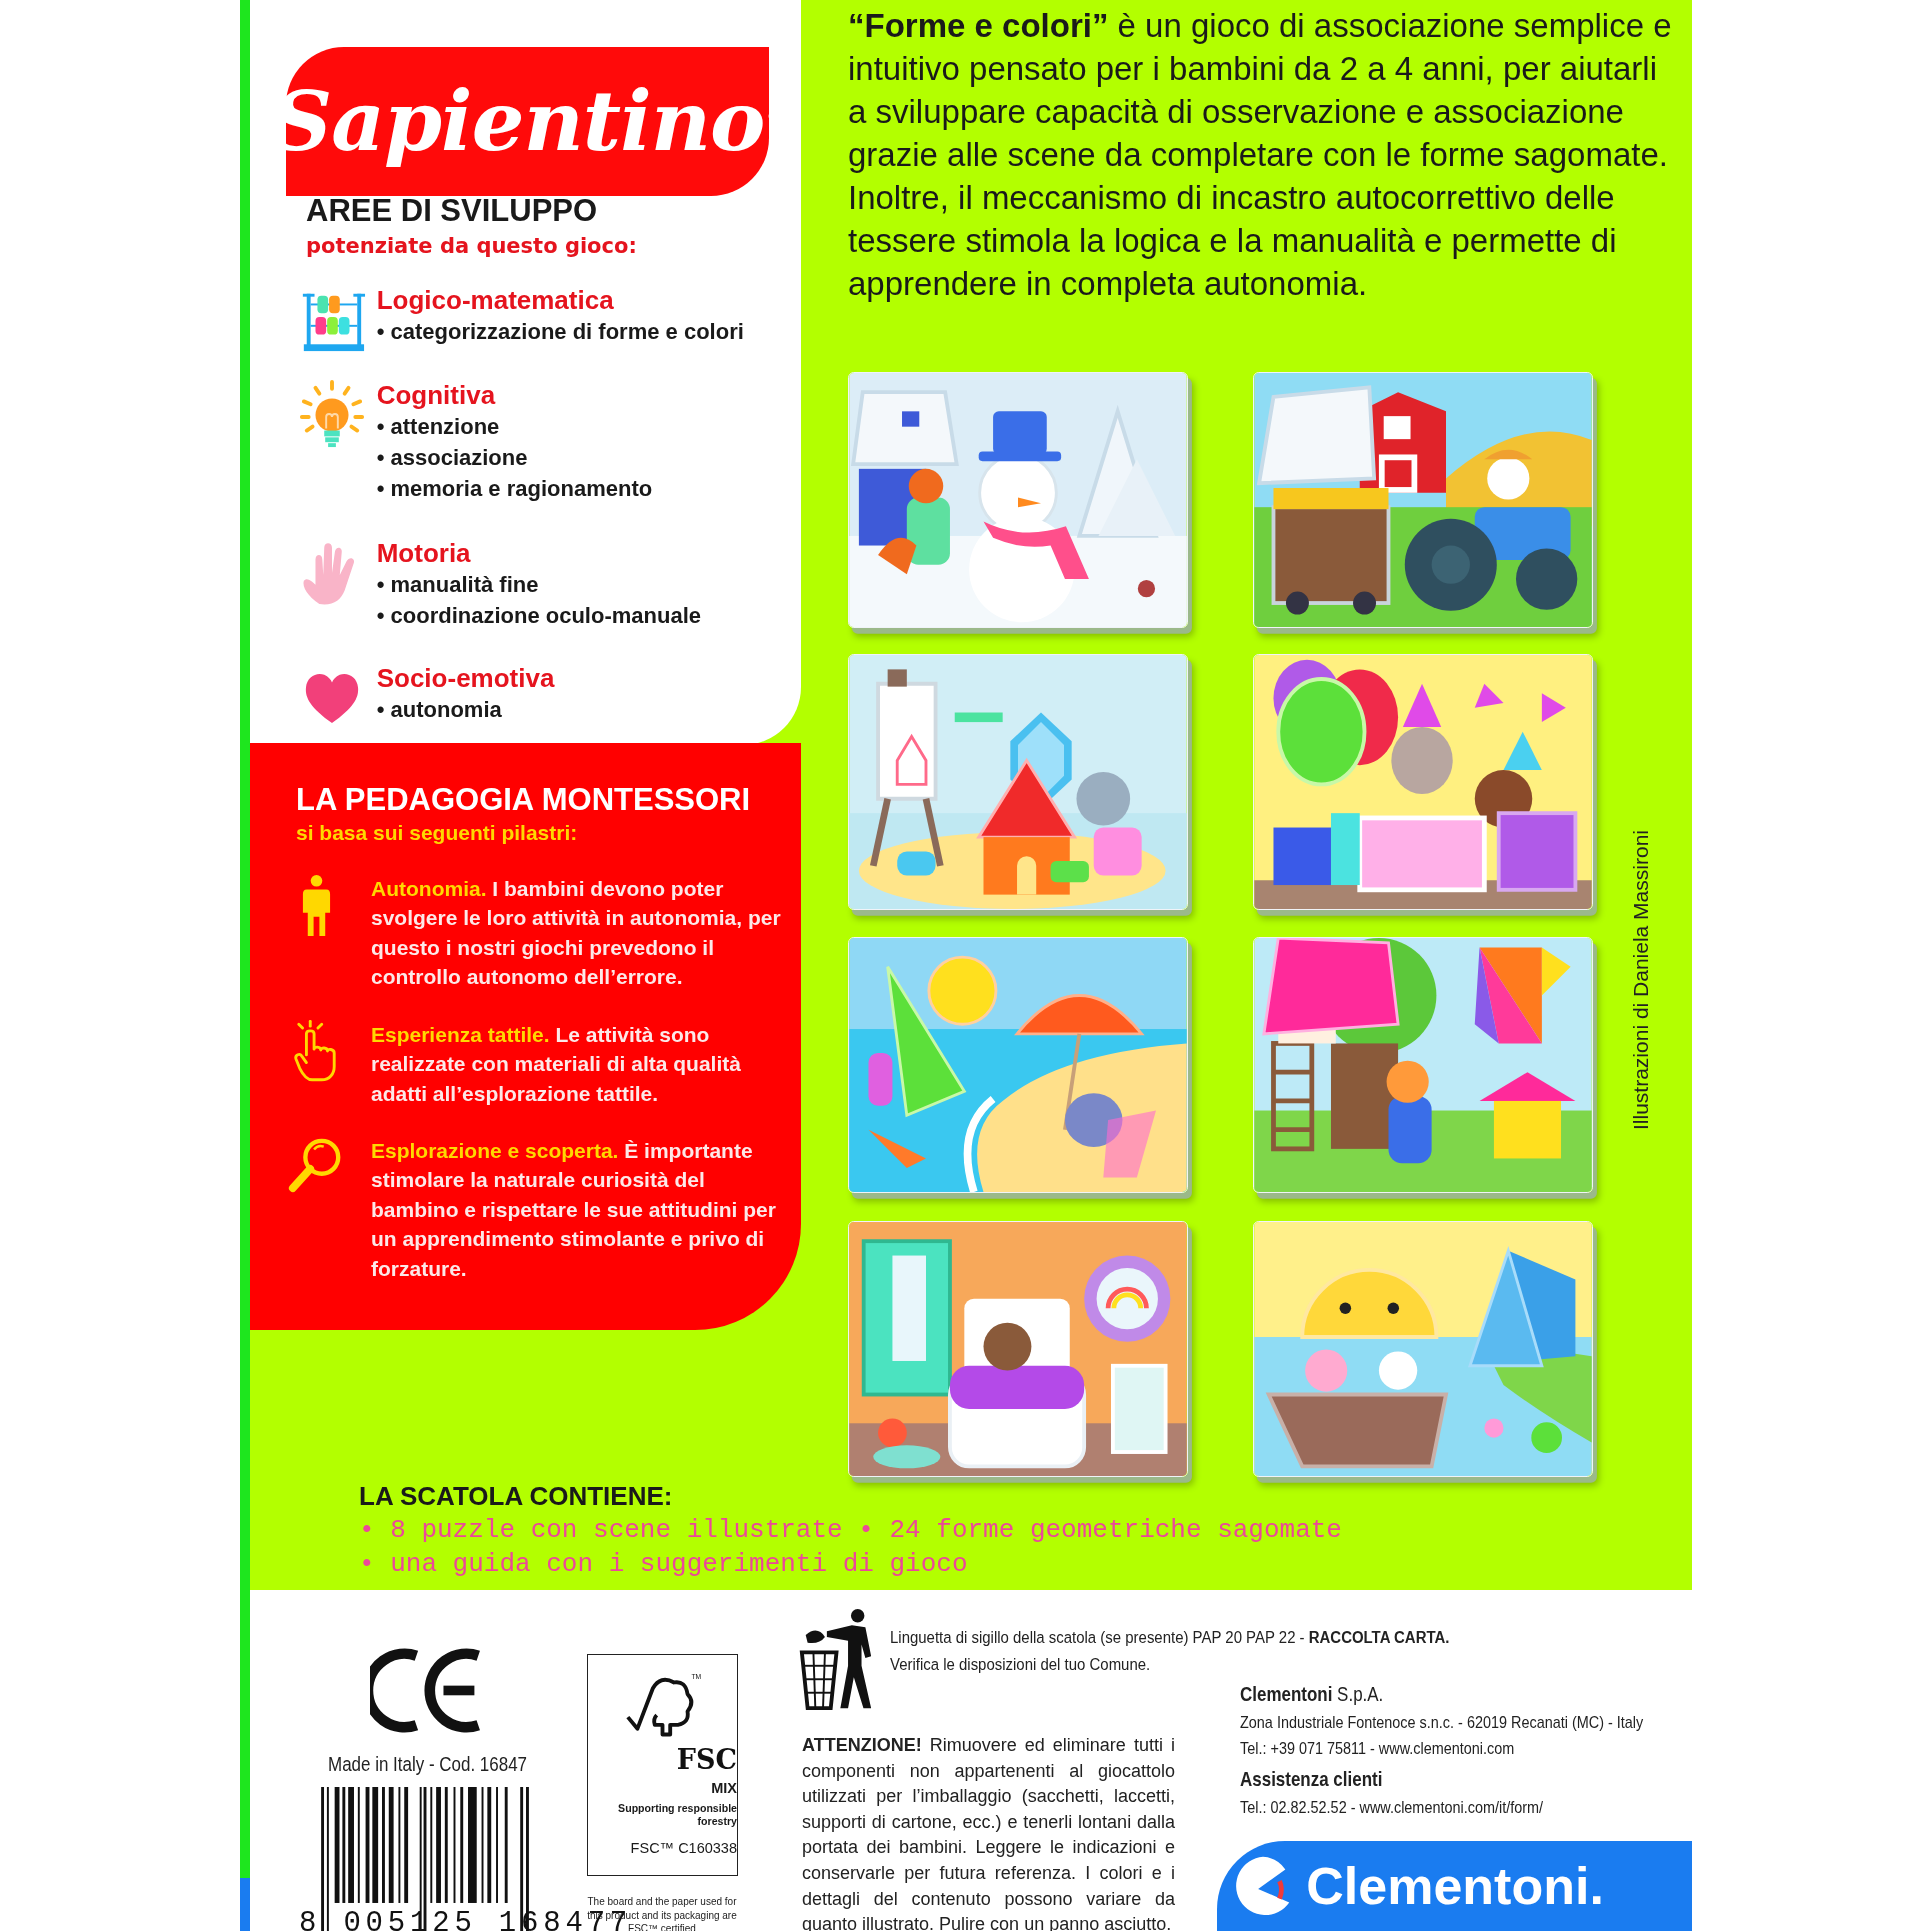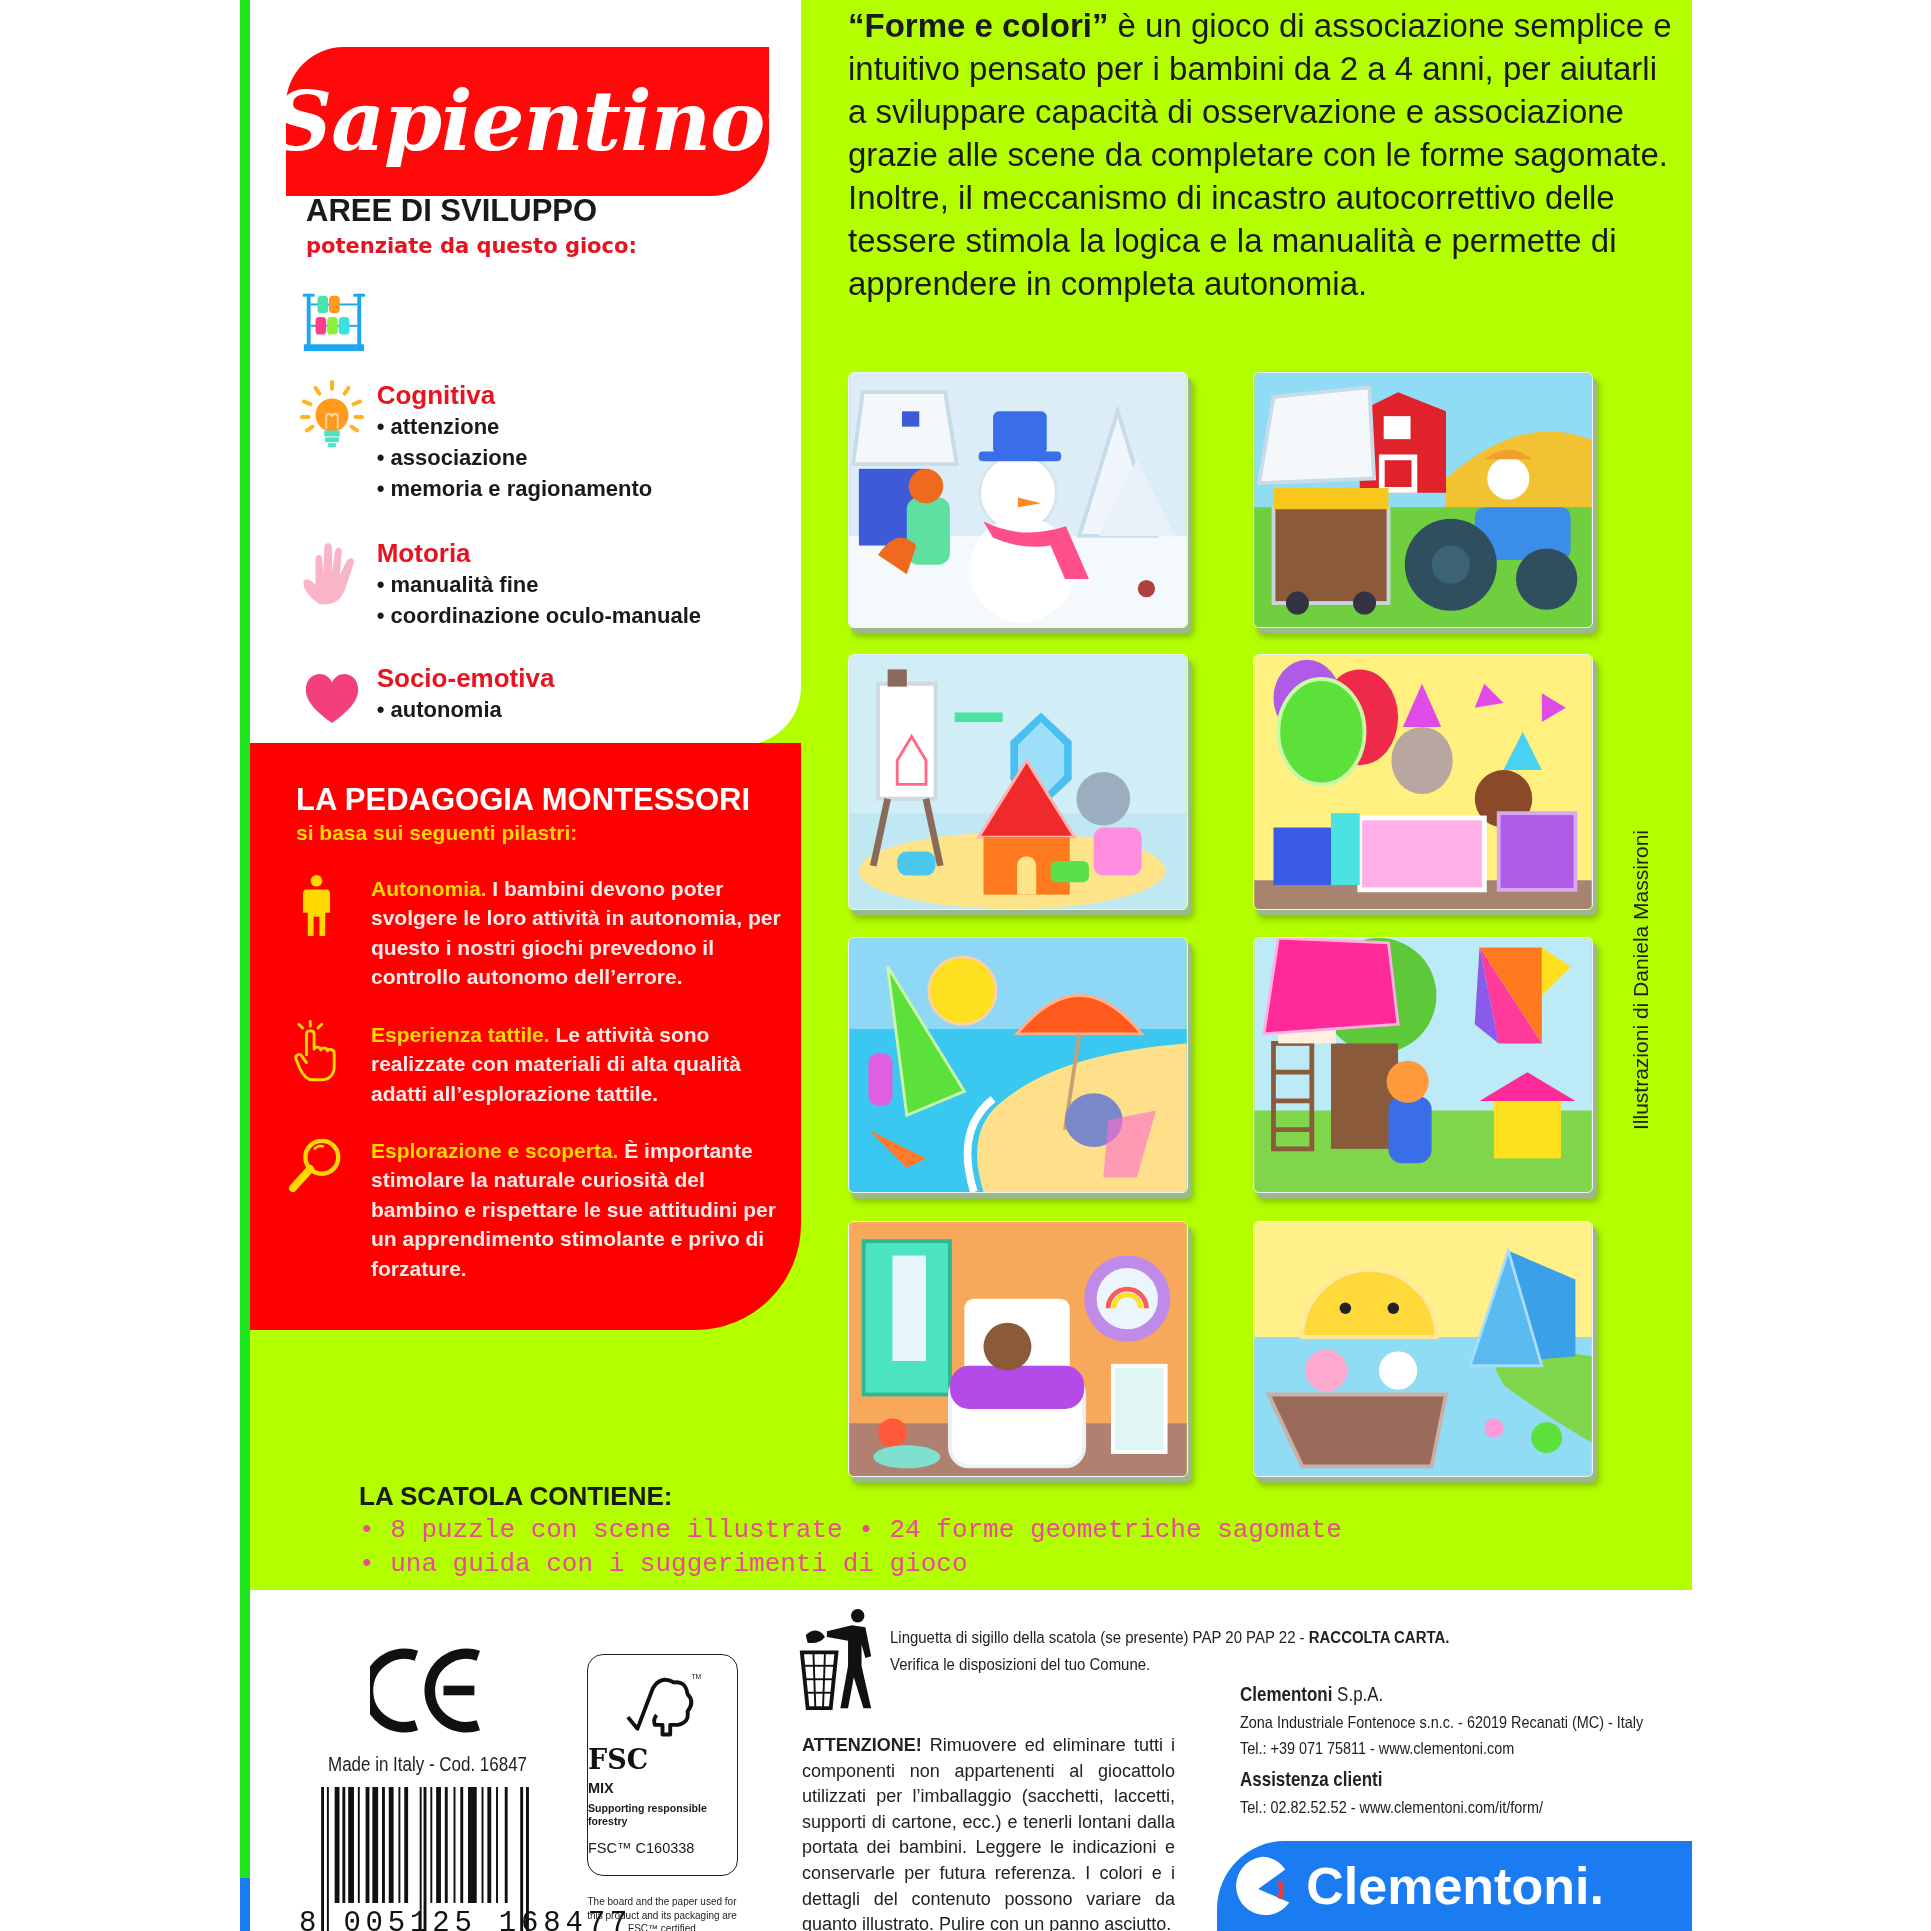--- a/index.html
+++ b/index.html
@@ -56,21 +56,21 @@
   
   #box-title { left: 359px; top: 1481px; font-size: 26px; color: #1a1a1a; font-family: "Liberation Sans", sans-serif; font-weight: bold; }
   .box-line { left: 359px; font-family: Liberation Mono, monospace; font-size: 26px; color: #ec4899; }
 
   
   #ce-mark { left: 370px; top: 1646px; width: 116px; height: 87px; }
   #made-in { left: 328px; top: 1754px; font-family: "Liberation Sans", sans-serif; font-size: 19.3px; color: #222; transform: scaleX(0.88); transform-origin: left; }
   #barcode { left: 321px; top: 1787px; width: 209px; height: 144px; }
   #barcode-num { left: 299px; top: 1907px; font-family: "Liberation Mono", monospace; font-size: 29px; letter-spacing: 4.8px; color: #111; }
 
-  #fsc-box { left: 587px; top: 1654px; width: 151px; height: 222px; border: 1.9px solid #222; border-radius: 16px; text-align: left; }
+  #fsc-box { left: 587px; top: 1654px; width: 151px; height: 222px; border: 1.9px solid #222; border-radius: 0; text-align: right; }
   #fsc-logo { display: block; margin: 13.5px auto 0; width: 77px; height: 77px; }
   #fsc-name { font-family: "DejaVu Serif", serif; font-weight: bold; font-size: 27px; color: #111; line-height: 27px; }
   #fsc-mix { font-family: "Liberation Sans", sans-serif; font-weight: bold; font-size: 14.5px; margin-top: 7.7px; }
   #fsc-support { font-family: "Liberation Sans", sans-serif; font-weight: bold; font-size: 10.6px; line-height: 12.6px; margin-top: 5.8px; }
   #fsc-code { font-family: "Liberation Sans", sans-serif; font-weight: normal; font-size: 14.5px; margin-top: 13px; }
   #fsc-note { left: 579px; top: 1895px; width: 166px; text-align: center; font-family: "Liberation Sans", sans-serif; font-size: 10px; line-height: 13.5px; color: #222; }
 
   #bin-icon { left: 798px; top: 1608px; width: 77px; height: 104px; }
   #recycle-line1 { left: 890px; top: 1627px; font-family: "Liberation Sans", sans-serif; font-size: 17.4px; color: #222; transform: scaleX(0.86); transform-origin: left; white-space: nowrap; }
   #recycle-line2 { left: 890px; top: 1654px; font-family: "Liberation Sans", sans-serif; font-size: 17.4px; color: #222; transform: scaleX(0.86); transform-origin: left; white-space: nowrap; }
@@ -111,20 +111,24 @@
       <rect x="5" y="8" width="12" height="3" fill="#1ea7f0"></rect>
       <rect x="57" y="8" width="12" height="3" fill="#1ea7f0"></rect>
       <rect x="13" y="18" width="48" height="2" fill="#1ea7f0"></rect>
       <rect x="13" y="40" width="48" height="2" fill="#1ea7f0"></rect>
       <rect x="20" y="10" width="11" height="18" rx="4" fill="#4be3b0"></rect>
       <rect x="32" y="10" width="11" height="18" rx="4" fill="#ff9a1e"></rect>
       <rect x="18" y="32" width="11" height="18" rx="4" fill="#ff3d8a"></rect>
       <rect x="30" y="32" width="11" height="18" rx="4" fill="#8cf03a"></rect>
       <rect x="42" y="32" width="11" height="18" rx="4" fill="#3de0e0"></rect>
     </svg>
+  </div>
+  <div class="area-body">
+    <div class="area-title">Logico-matematica</div>
+    <div class="area-item">categorizzazione di forme e colori</div>
   </div>
 </div>
 
 <div class="abs area" style="top:380px">
   <div class="area-icon">
     <svg width="68" height="70" viewBox="0 0 70 72">
       <g stroke="#ffb31e" stroke-width="4" stroke-linecap="round">
         <line x1="35" y1="2" x2="35" y2="9"></line>
           <line x1="18" y1="8" x2="22" y2="14"></line>
           <line x1="52" y1="8" x2="48" y2="14"></line>

